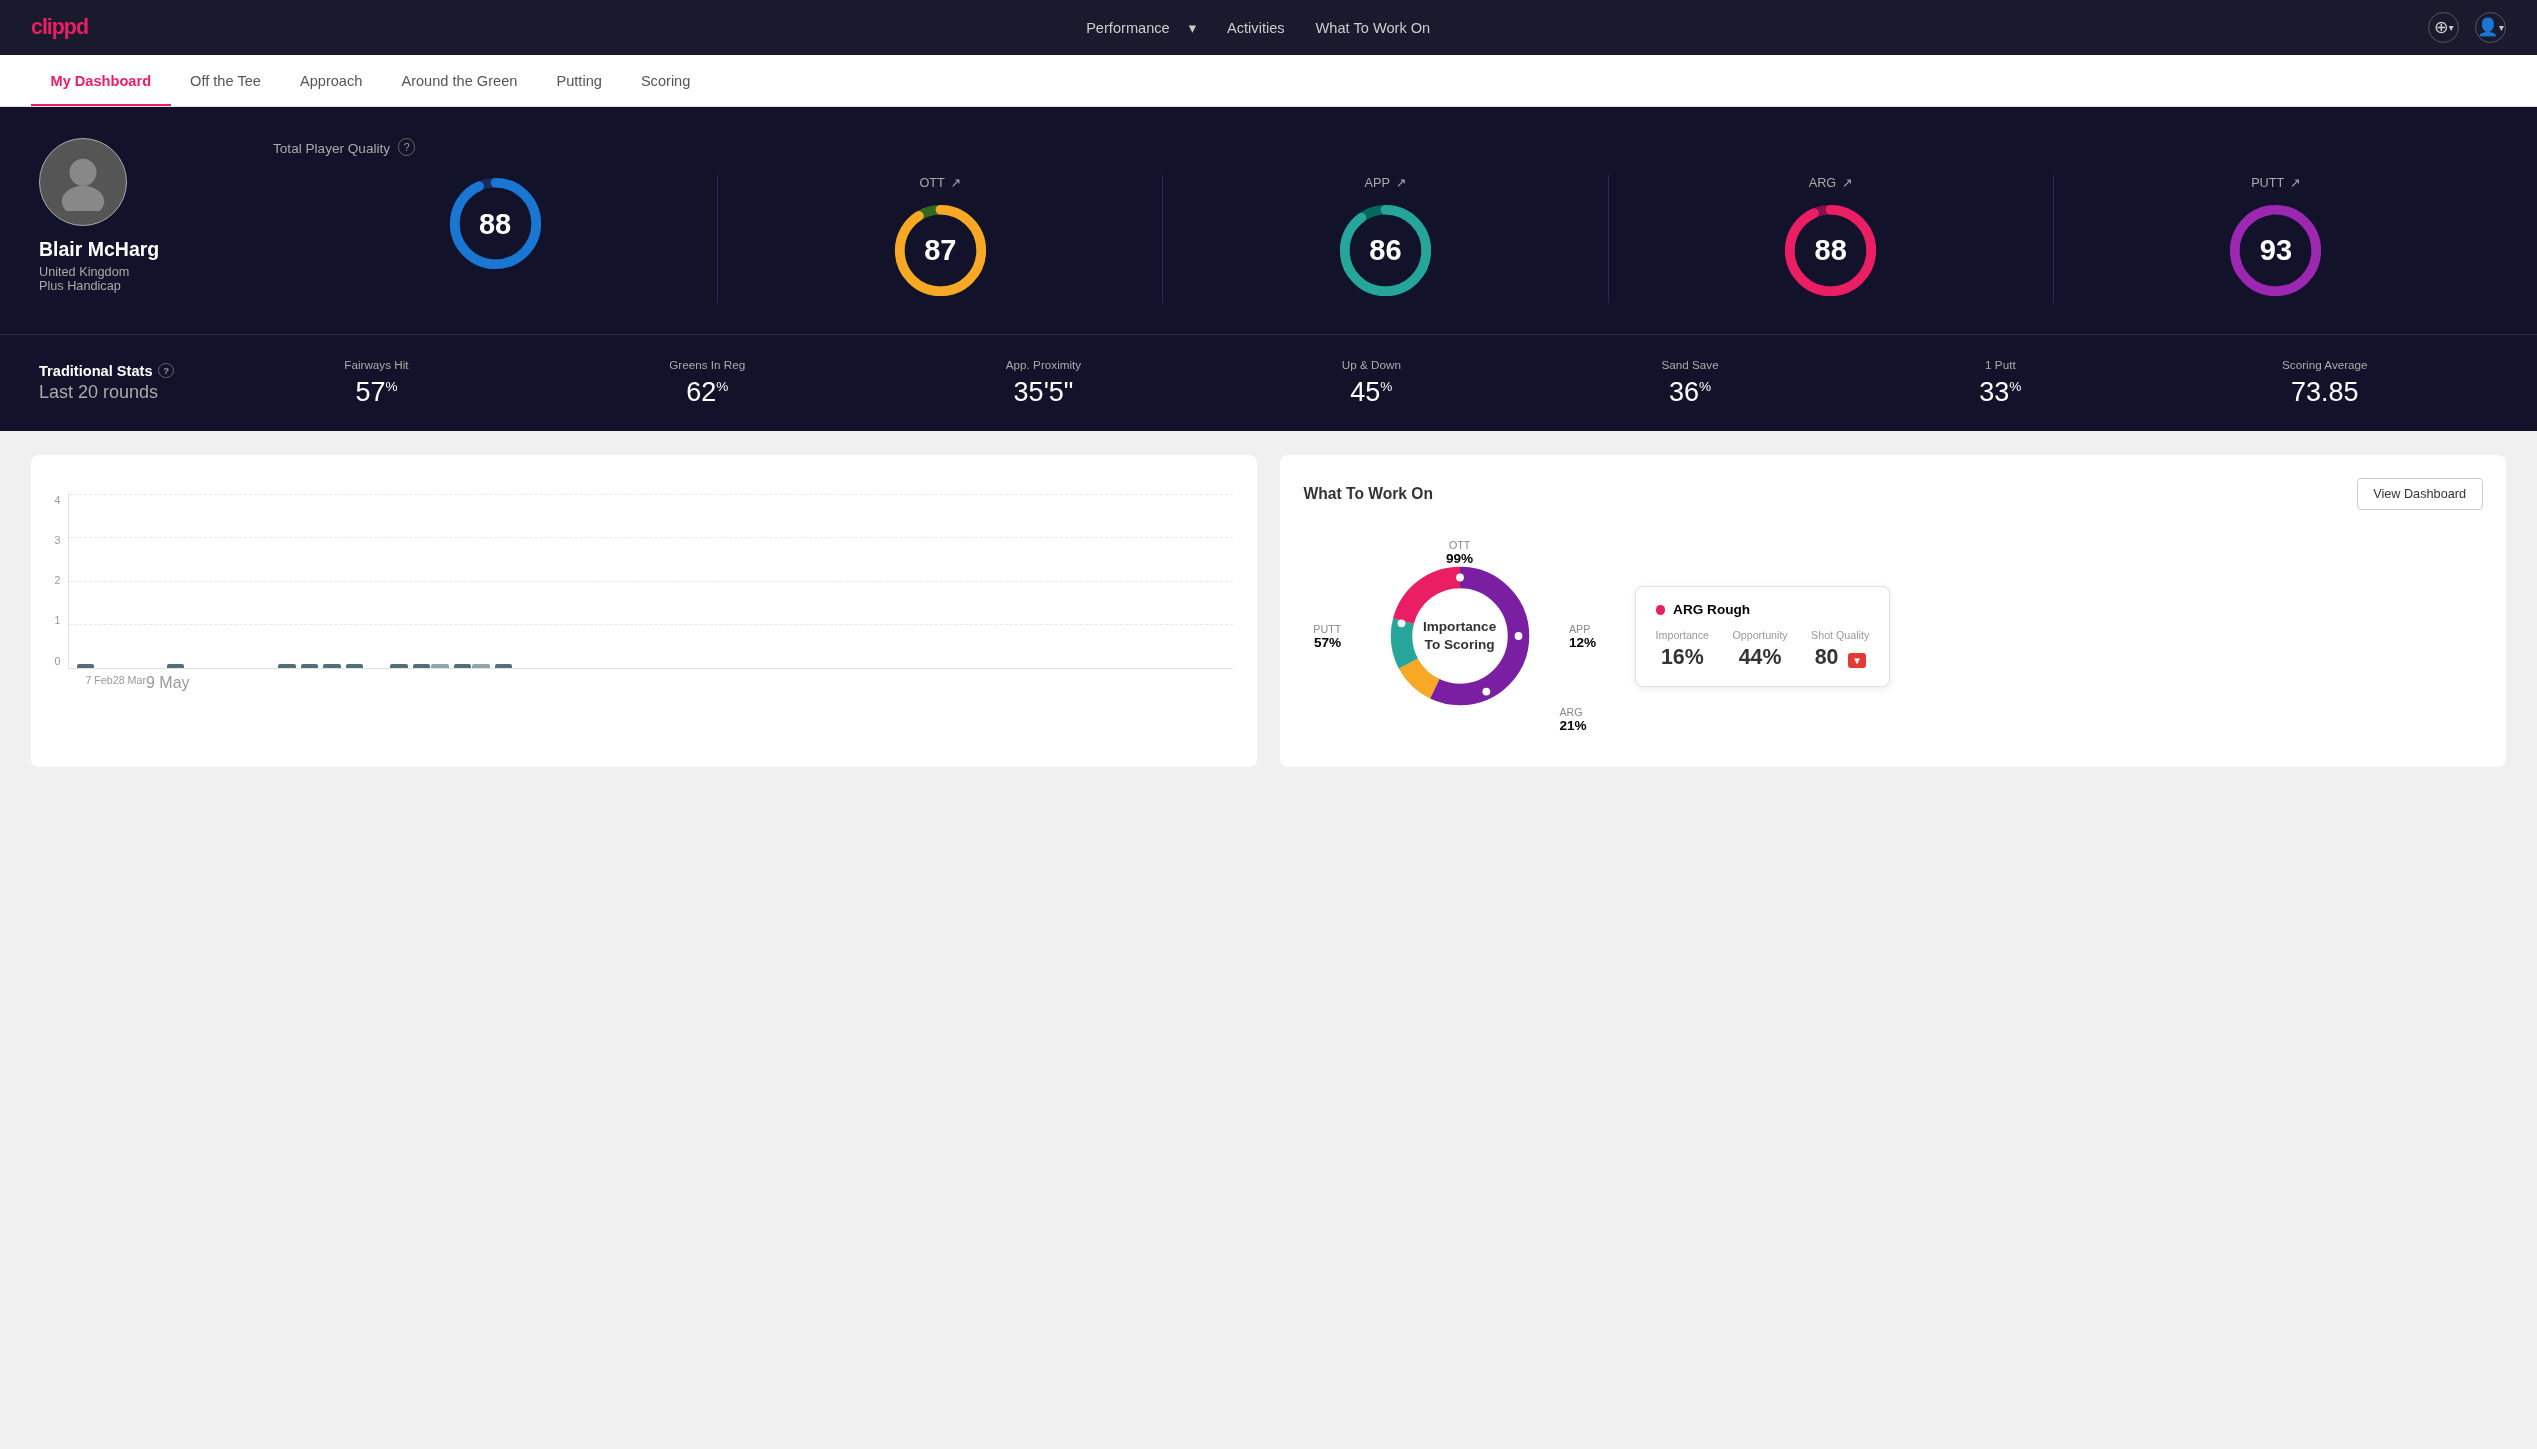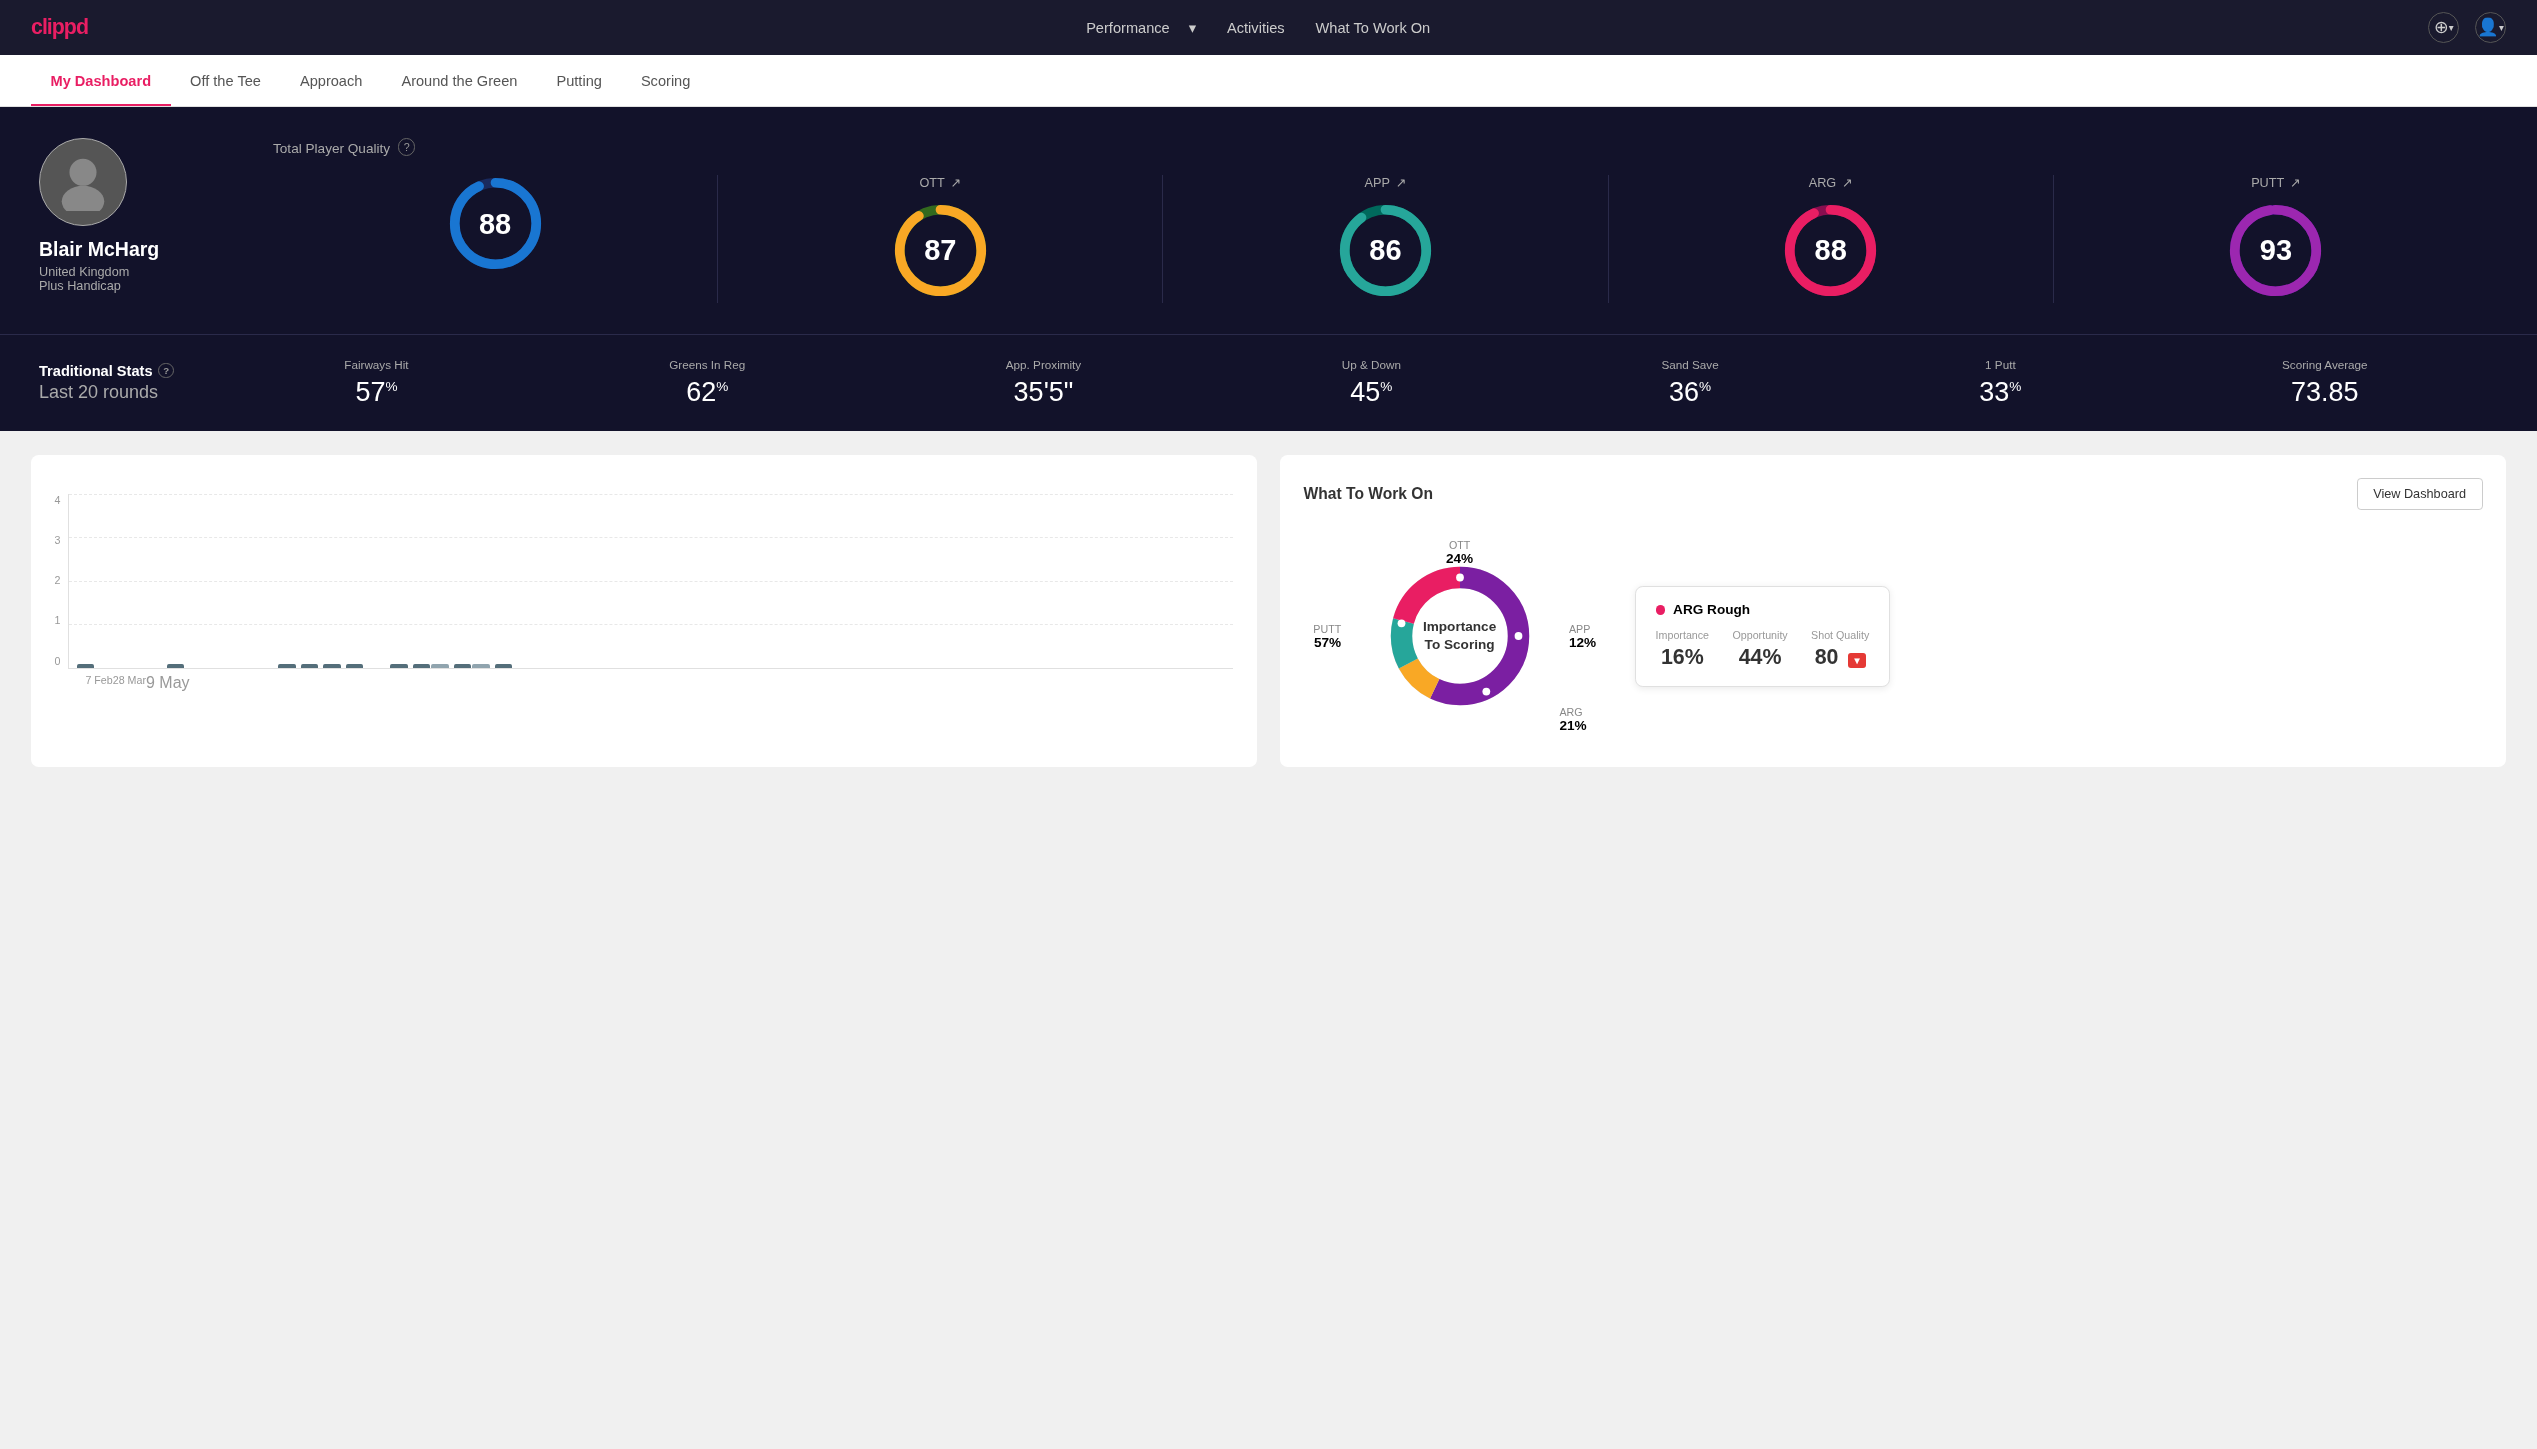--- a/index.html
+++ b/index.html
@@ -457,21 +457,21 @@
       <span class="panel-title">What To Work On</span>
       <button class="panel-btn">View Dashboard</button>
     </div>
 
     <div class="donut-section">
 
       <div style="position:relative;display:flex;align-items:center;justify-content:center;width:312px;height:214px;flex-shrink:0;">
 
         <div style="position:absolute;top:9.7px;left:50%;transform:translateX(-50%);text-align:center;">
           <div style="font-size:10.7px;color:#888;">OTT</div>
-          <div style="font-size:13.6px;font-weight:700;">24%</div>
+          <div style="font-size:13.6px;font-weight:700;">99%</div>
         </div>
         <div style="position:absolute;top:50%;right:19.5px;transform:translateY(-50%);text-align:left;">
           <div style="font-size:10.7px;color:#888;">APP</div>
           <div style="font-size:13.6px;font-weight:700;">12%</div>
         </div>
         <div style="position:absolute;bottom:9.7px;right:29px;text-align:left;">
           <div style="font-size:10.7px;color:#888;">ARG</div>
           <div style="font-size:13.6px;font-weight:700;">21%</div>
         </div>
         <div style="position:absolute;top:50%;left:9.7px;transform:translateY(-50%);text-align:right;">

